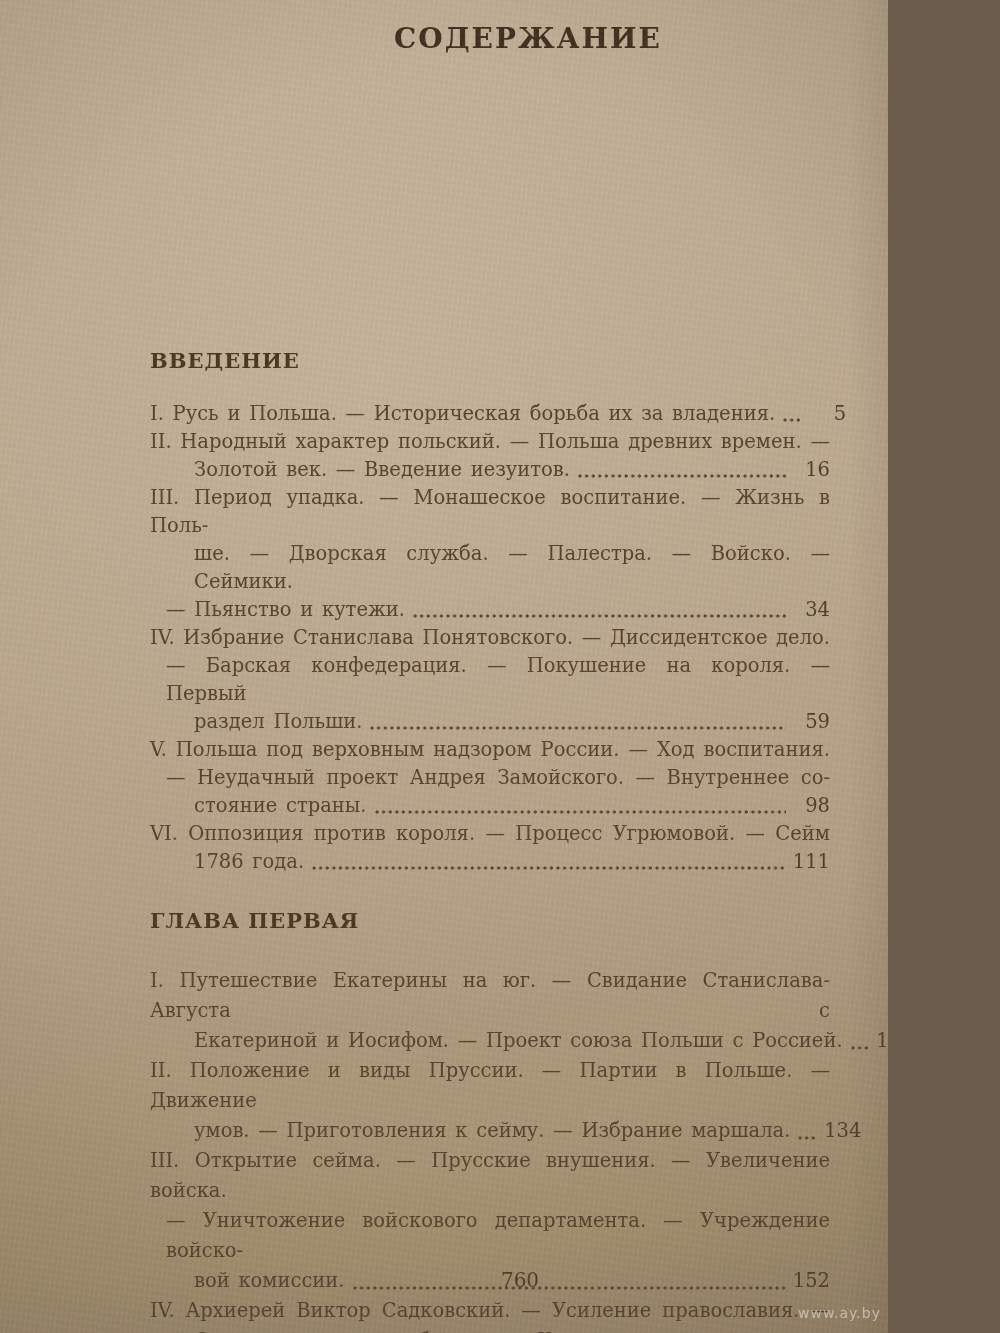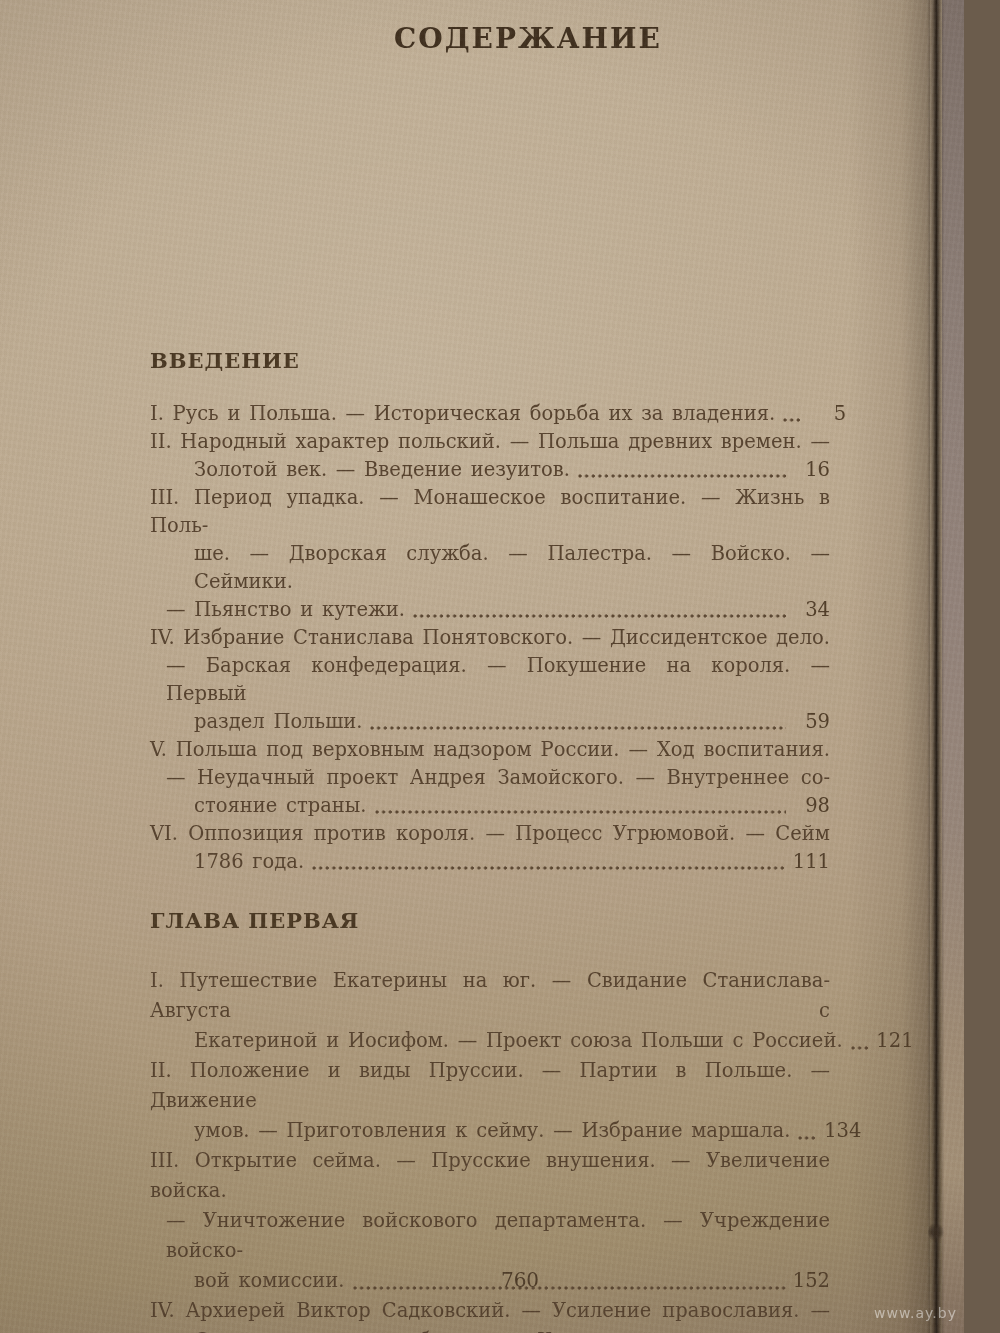--- a/index.html
+++ b/index.html
@@ -1,17 +1,17 @@
 <!DOCTYPE html>
 <html><head>
 <meta charset="utf-8">
 <style>
   html,body { margin:0; padding:0; background:#6b5c4c; }
   .photo {
-    position:relative; width:964px; height:1333px; overflow:hidden;
+    position:relative; width:888px; height:1333px; overflow:hidden;
     font-family:"DejaVu Serif", serif;
     background:
       radial-gradient(120% 85% at 42% 28%, rgba(255,250,240,0.14), rgba(0,0,0,0) 60%),
       linear-gradient(176deg, #bdab91 0%, #b9a68b 38%, #b29e83 66%, #a3906f 92%, #9a876c 100%);
   }
   
   .photo::before {
     content:""; position:absolute; inset:0; pointer-events:none;
     background:
       repeating-linear-gradient(97deg, rgba(255,255,255,0.022) 0 2px, rgba(90,72,54,0.022) 2px 5px),

